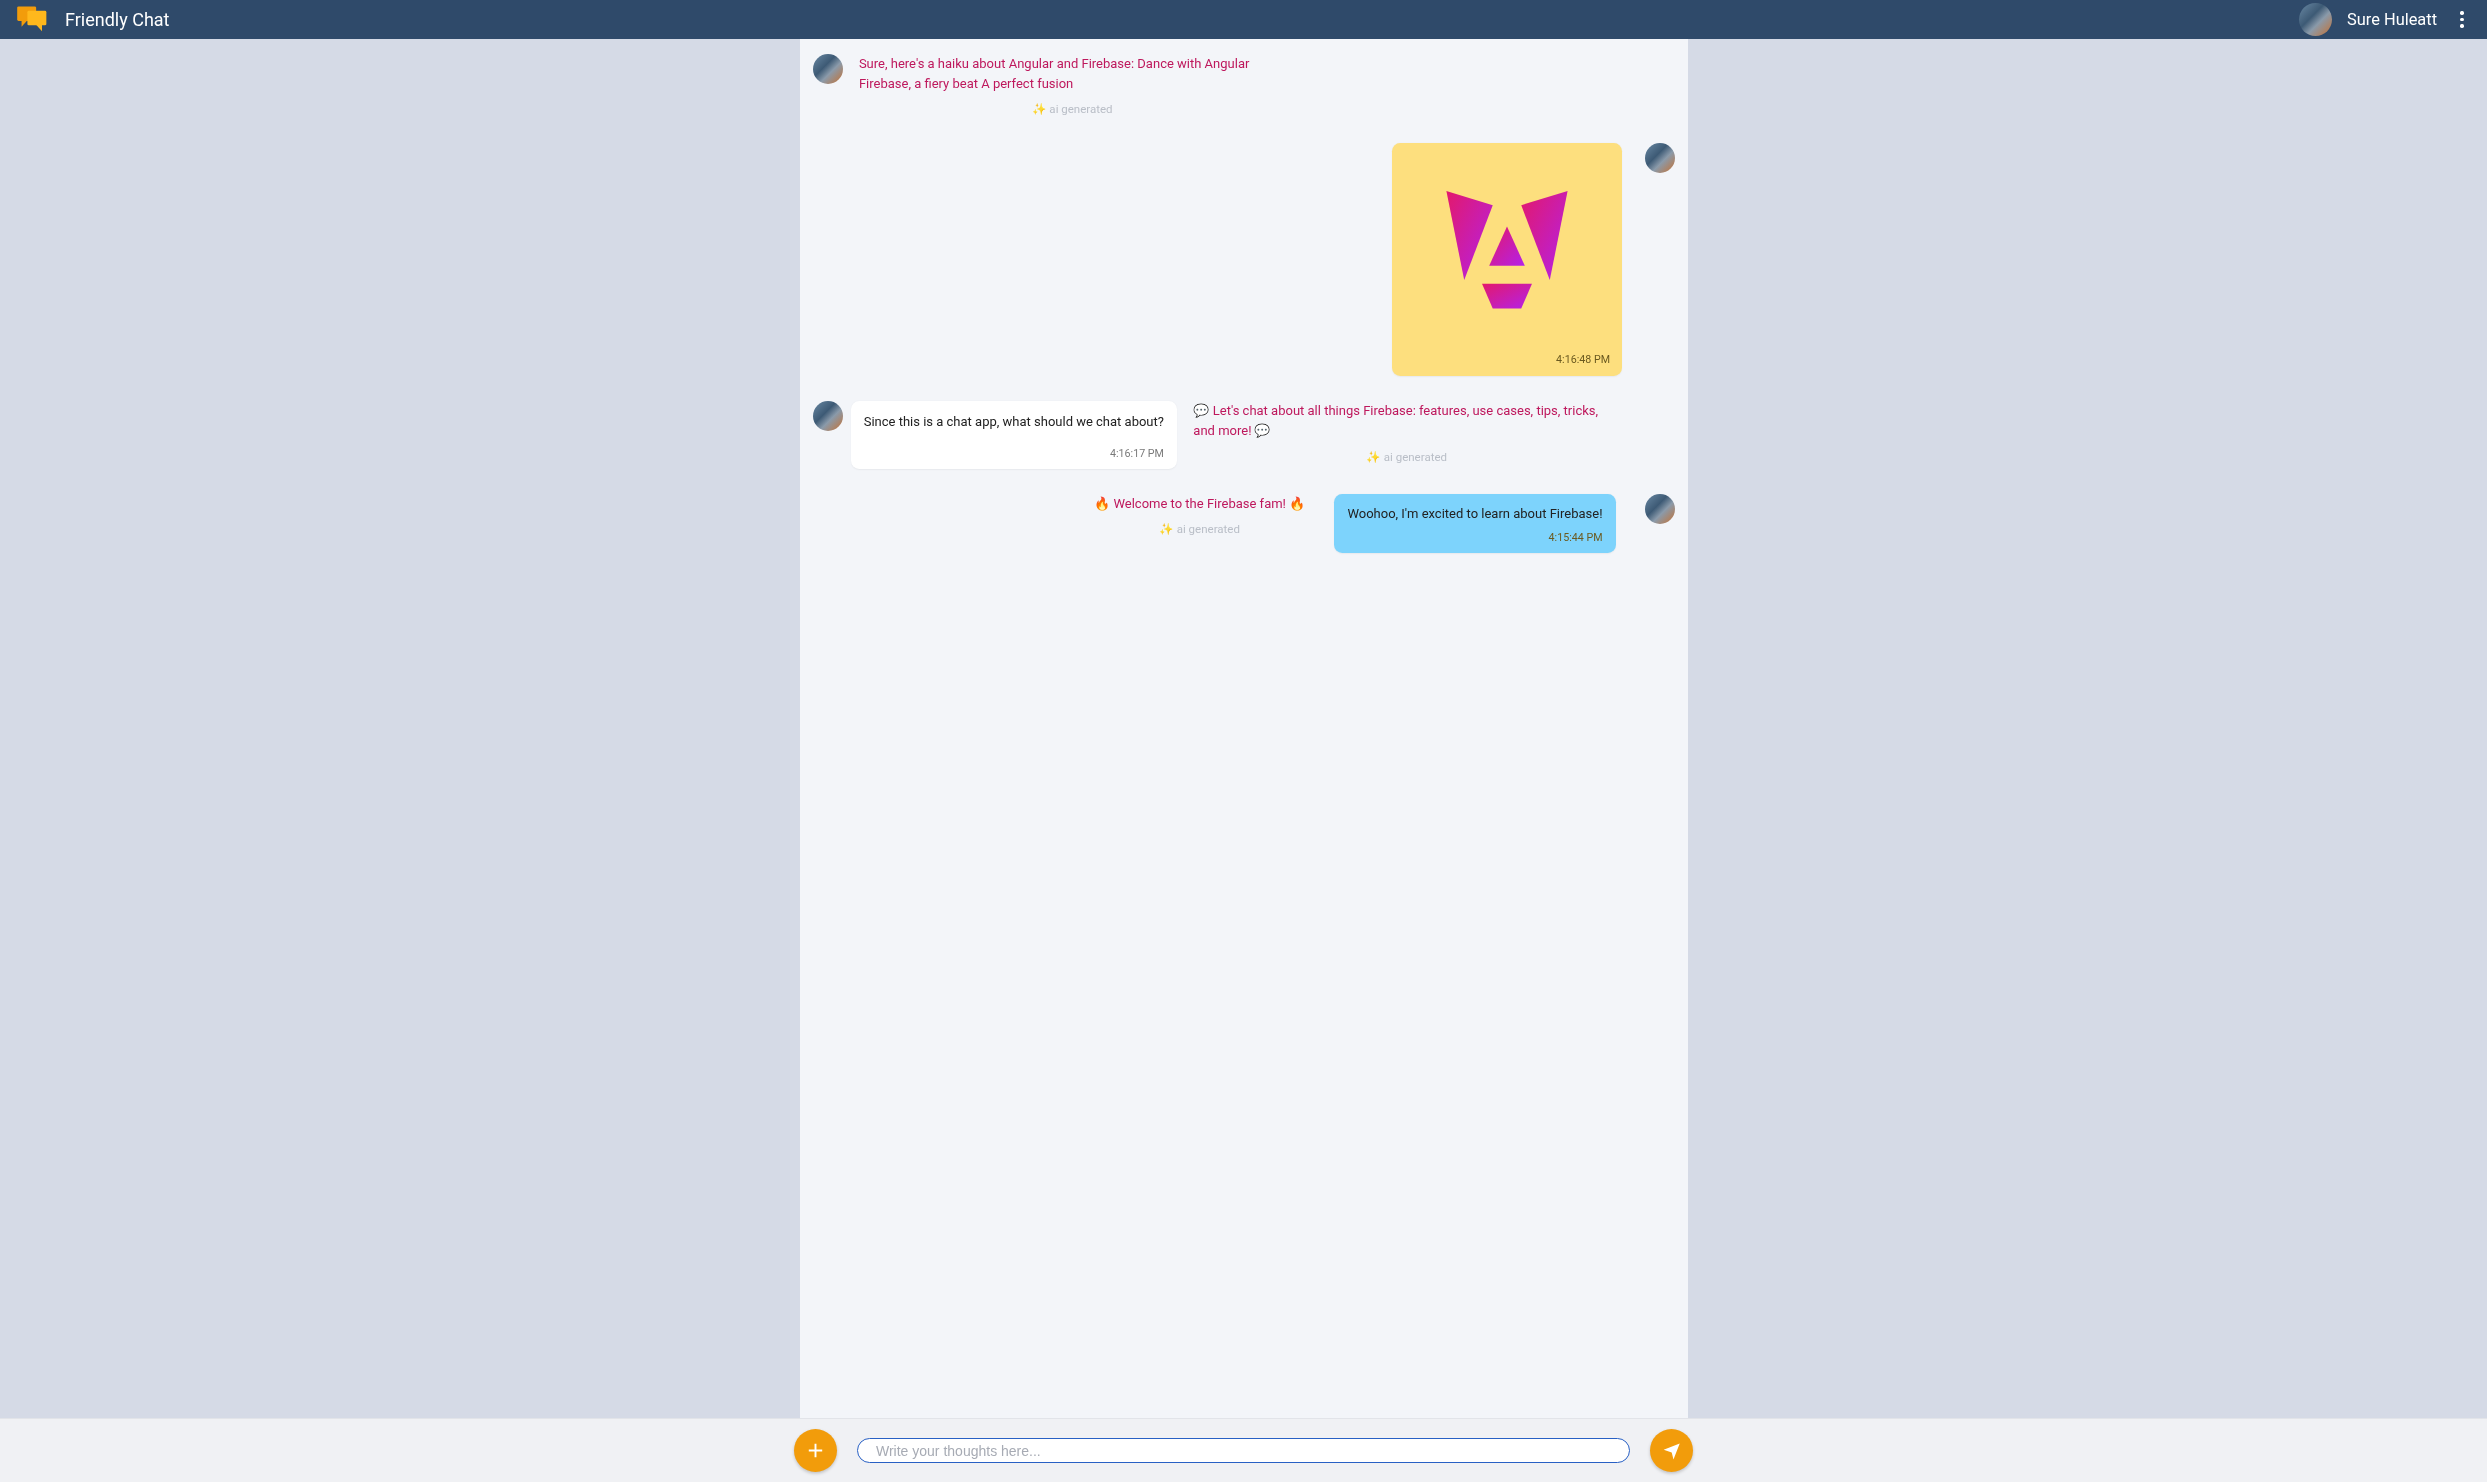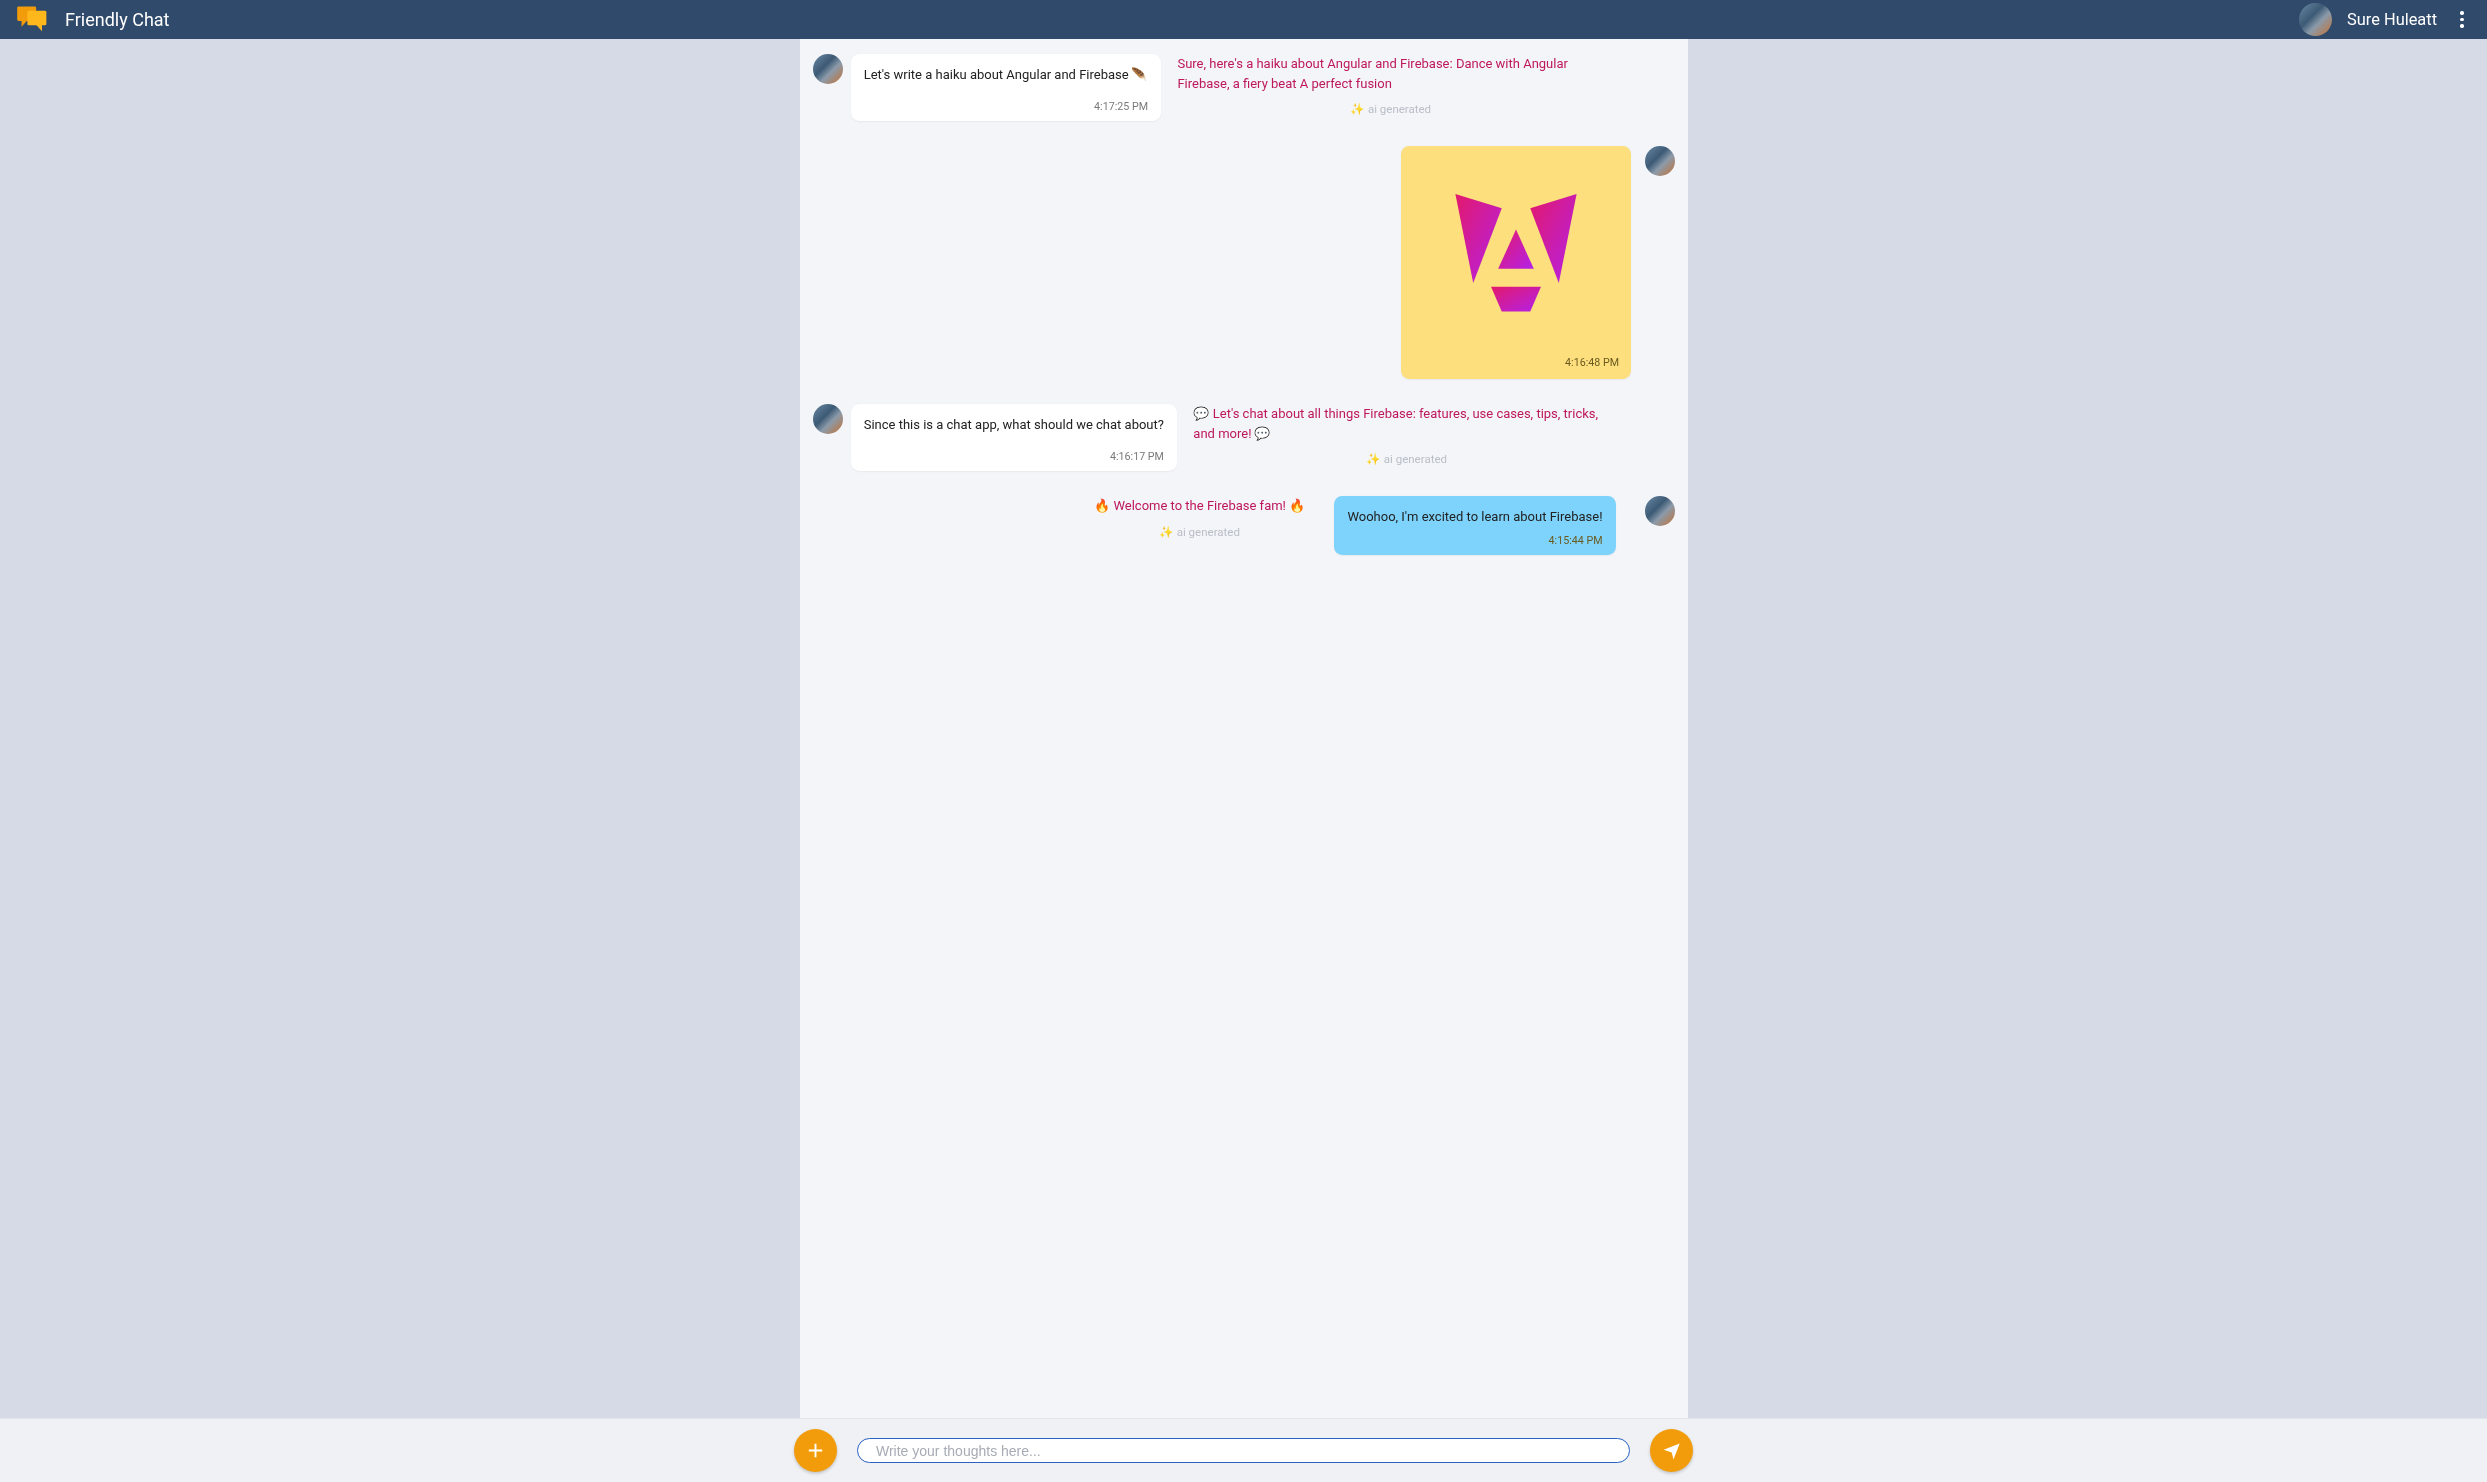--- a/index.html
+++ b/index.html
@@ -54,21 +54,21 @@
     max-width: 100%;
     position: relative;
     overflow-y: auto;
     padding: 15px 13px 16.4px 13px;
   }
 
   .msg-row {
     display: flex;
     align-items: flex-start;
     margin-bottom: 25px;
-    gap: 14px;
+    gap: 23px;
   }
   .msg-row.outgoing { justify-content: flex-end; }
 
   .msg-avatar {
     width: 30px; height: 30px; border-radius: 50%;
     background: linear-gradient(135deg,#6b8aa5 0%,#3d5a75 40%,#8a9aaa 60%,#c77030 100%);
     flex-shrink: 0;
   }
   .bubble {
     border-radius: 8.2px;
@@ -186,24 +186,20 @@
     </div>
   </div>
 </div>
 
 <div class="main-wrap">
   <div class="chat-panel">
 
     <div class="row-pair">
       <div class="left-group">
         <div class="msg-avatar"></div>
-        <div class="bubble white">
-          <div class="text">Let's write a haiku about Angular and Firebase 🪶</div>
-          <div class="time">4:17:25 PM</div>
-        </div>
       </div>
       <div class="ai-col">
         <div class="ai-text">Sure, here's a haiku about Angular and Firebase: Dance with Angular Firebase, a fiery beat A perfect fusion</div>
         <div class="ai-tag">✨ ai generated</div>
       </div>
     </div>
 
     <div class="msg-row outgoing">
       <div class="img-bubble">
         <div class="img-area">

